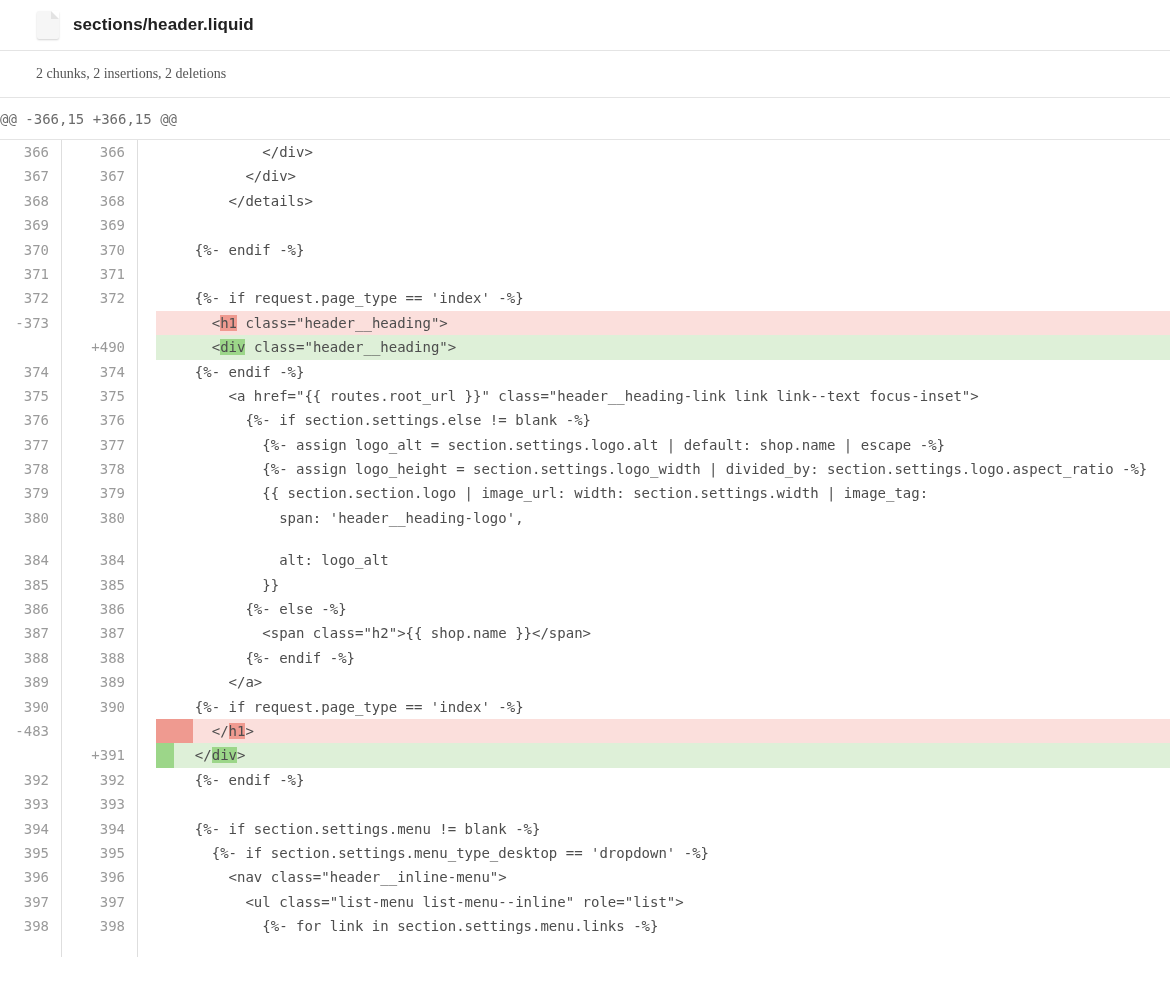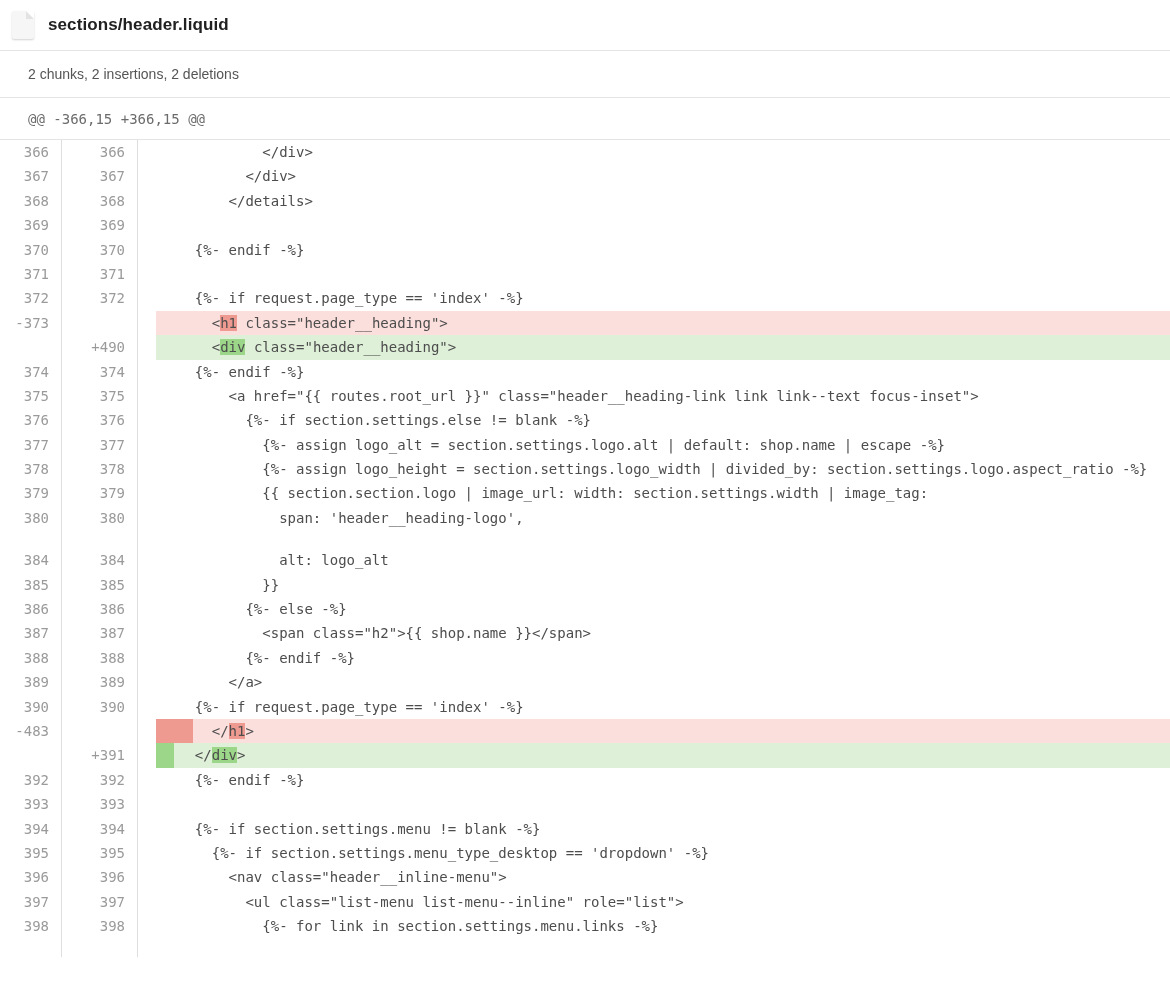--- a/index.html
+++ b/index.html
@@ -12,21 +12,21 @@
     font-family: "Liberation Sans", sans-serif;
   }
   .diff-viewer { width: 1170px; }
 
   
   .file-header {
     box-sizing: border-box;
     height: 50px;
     display: flex;
     align-items: center;
-    padding-left: 12px;
+    padding-left: 37px;
     background: #ffffff;
   }
   .file-icon {
     position: relative;
     width: 22px;
     height: 28px;
     background: #f6f6f6;
     border-radius: 2px;
     box-shadow: 0 1px 2px rgba(0,0,0,0.18);
     margin-right: 14px;
@@ -48,36 +48,35 @@
     letter-spacing: 0.1px;
   }
 
   
   .summary-row {
     box-sizing: border-box;
     height: 47px;
     border-top: 1px solid var(--border, #e4e4e4);
     display: flex;
     align-items: center;
-    padding-left: 28px;
-    font-family: Liberation Sans, sans-serif;
+    padding-left: 36px;
+    font-family: Liberation Serif, serif;
     font-size: 14px;
     color: #555555;
     background: #ffffff;
   }
 
   
   .hunk-header {
     box-sizing: border-box;
     height: 43px;
     border-top: 1px solid var(--border, #e4e4e4);
     border-bottom: 1px solid var(--border, #e4e4e4);
     display: flex;
     align-items: center;
-    padding-left: 28px;
     font-family: "DejaVu Sans Mono", monospace;
     font-size: 14px;
     color: #6b6b6b;
     background: #ffffff;
   }
   .diff-table { width: 1170px; }
   .diff-row, .diff-filler {
     display: grid;
     grid-template-columns: 62px 58px 1fr;
     gap: 18px;

